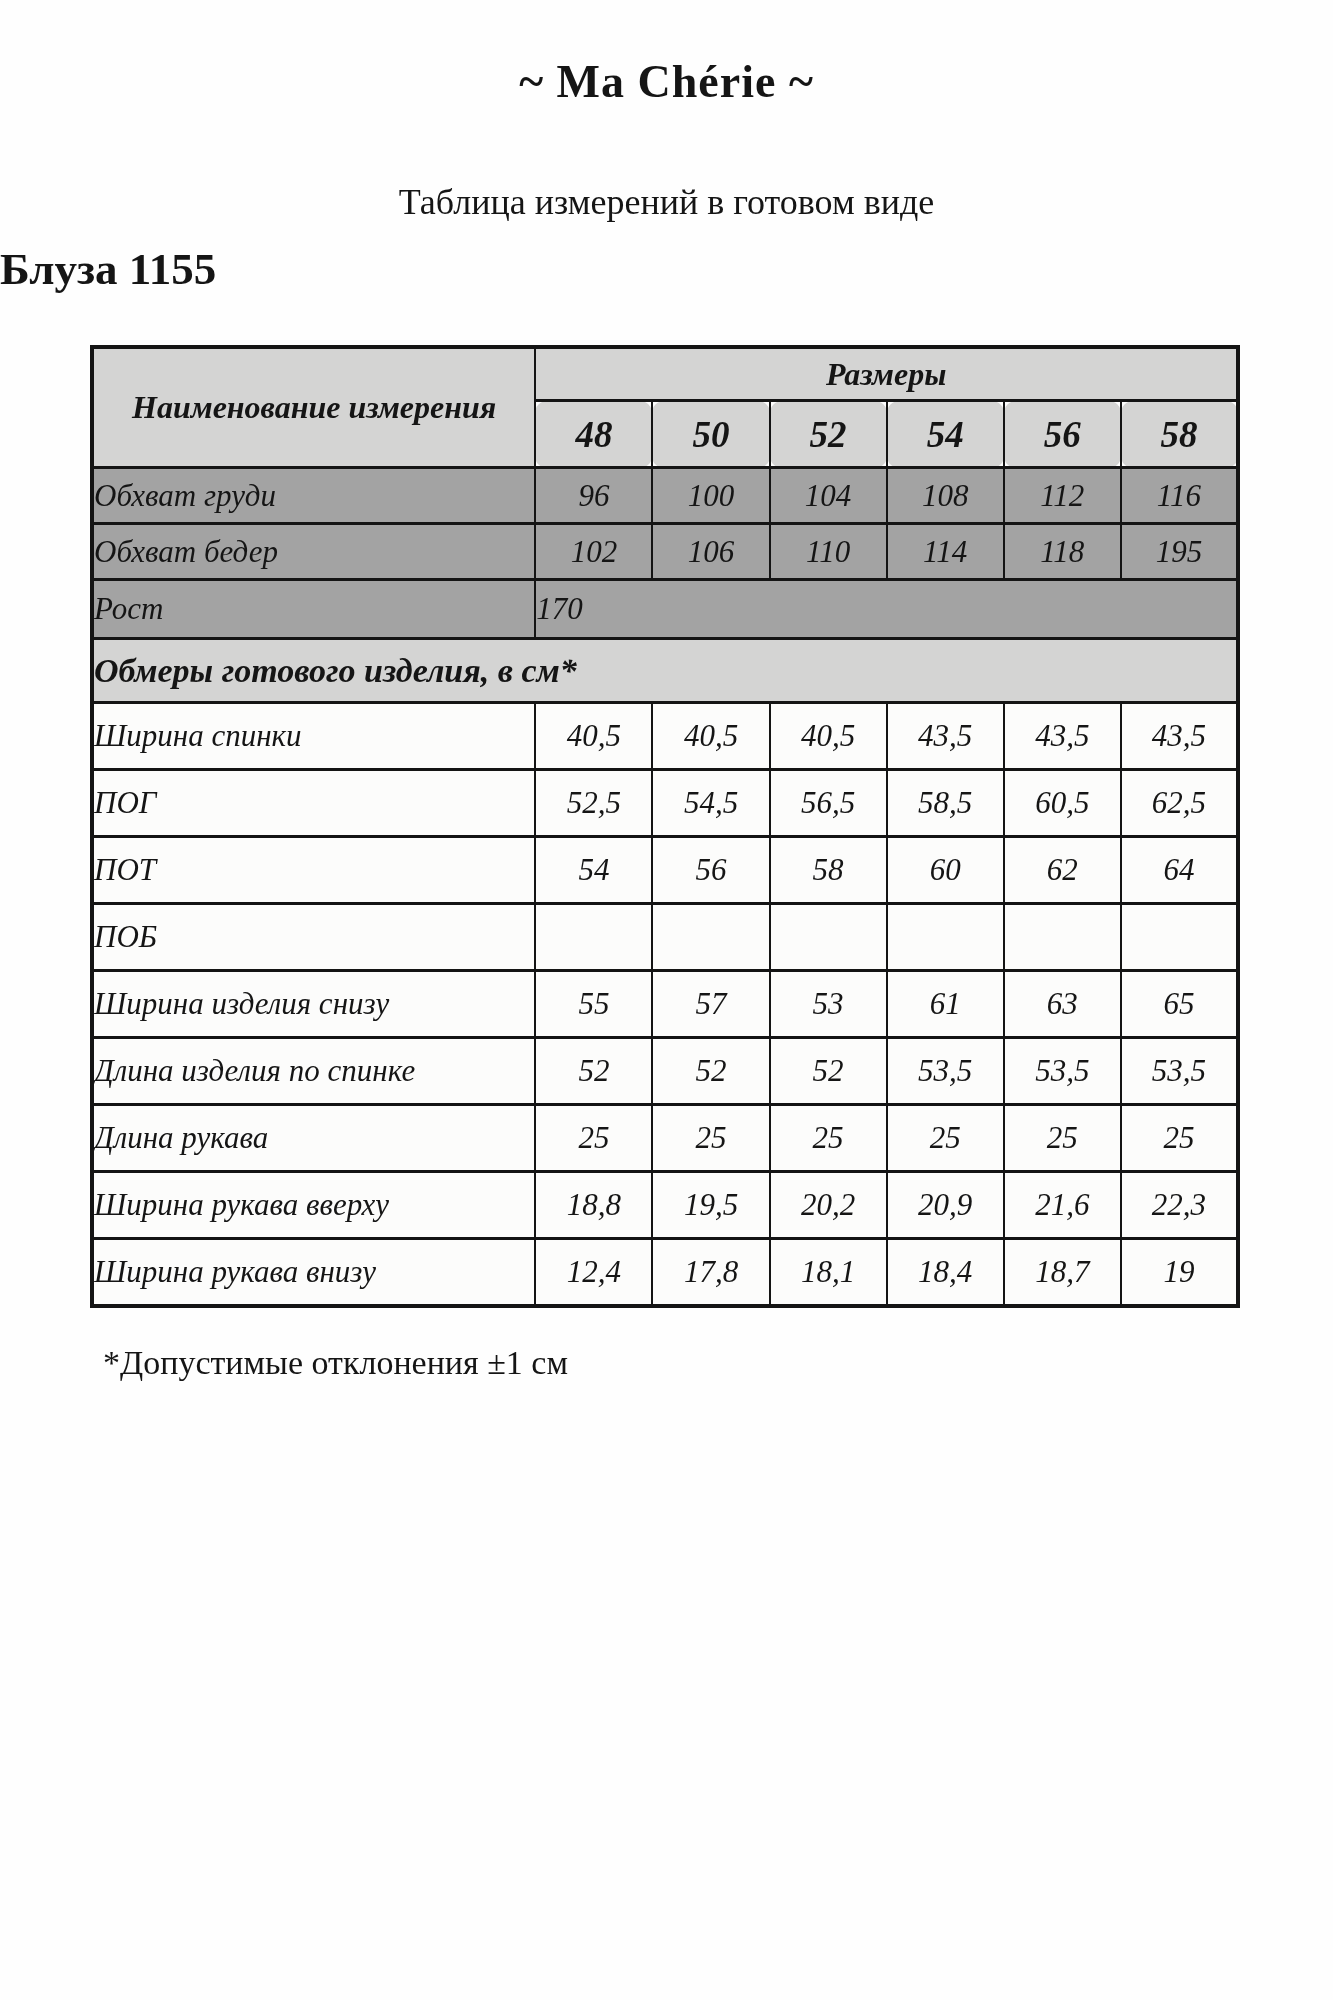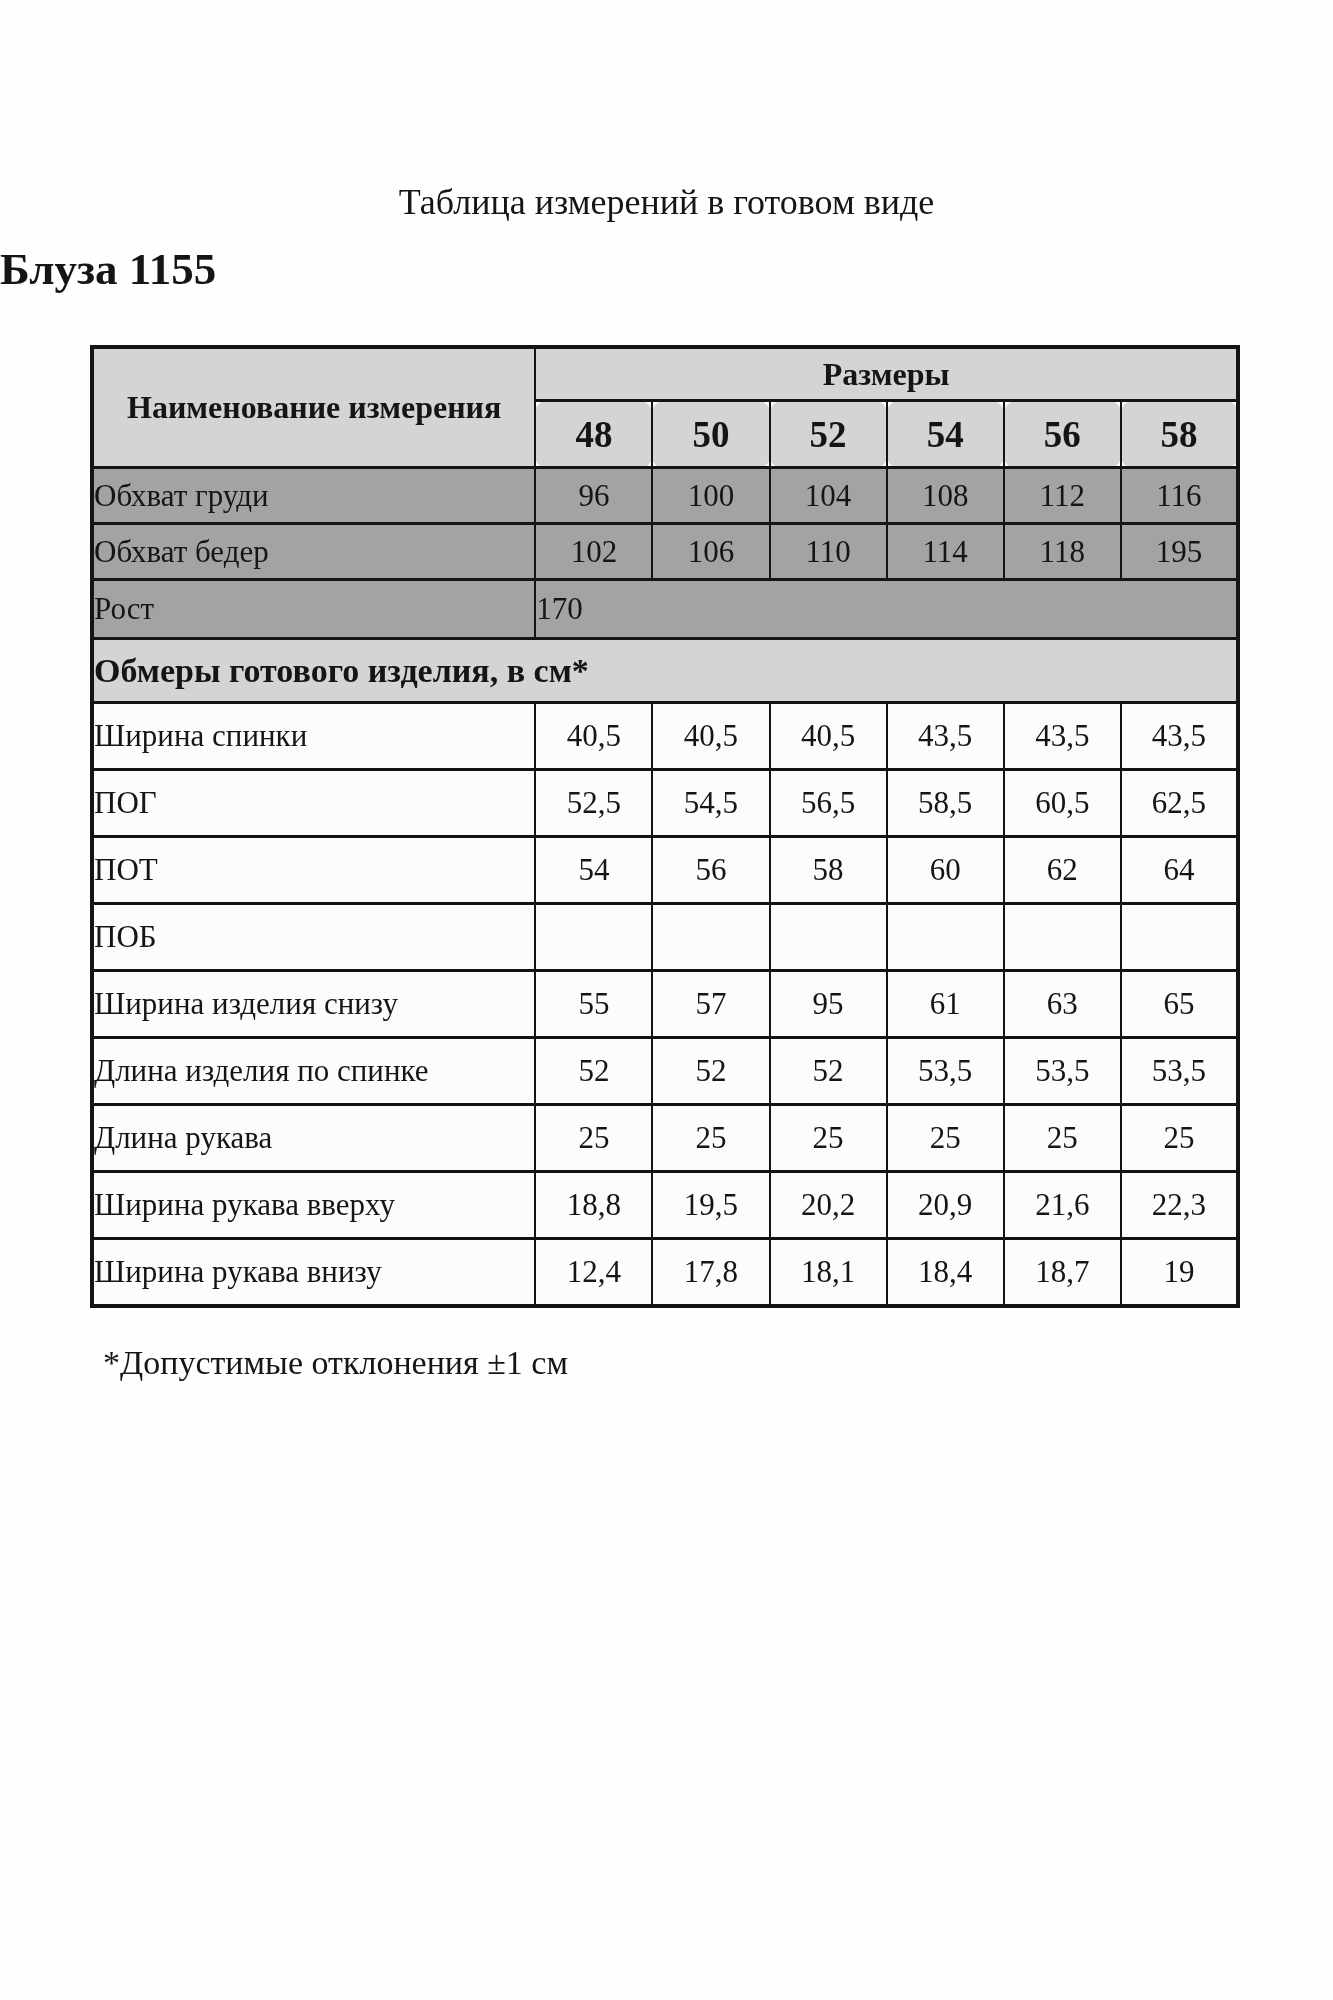--- a/index.html
+++ b/index.html
@@ -49,20 +49,21 @@
   }
   table.size-table {
     position: absolute;
     top: 345px;
     left: 90px;
     width: 1150px;
     border-collapse: collapse;
     table-layout: fixed;
     border: 4px solid #141414;
     font-size: 31px;
+    font-style: italic;
   }
   .size-table col.c-name  { width: 443px; }
   .size-table col.c-size  { width: 117px; }
   .size-table th, .size-table td {
     border: 2px solid #141414;
     border-top-width: 3px;
     border-bottom-width: 3px;
     vertical-align: middle;
     padding: 0;
     overflow: hidden;
@@ -116,20 +117,21 @@
     left: 103px;
     font-size: 34px;
     margin-top: 38px;
   }
 </style>
 </head>
 <body>
 
 <div class="page">
 
+  <div class="brand-title">~ Ma Chérie ~</div>
   <div class="subtitle">Таблица измерений в готовом виде</div>
   <div class="product-title">Блуза 1155</div>
 
   <table class="size-table">
     <colgroup>
       <col class="c-name">
       <col class="c-size">
         <col class="c-size">
         <col class="c-size">
       <col class="c-size">
@@ -211,21 +213,21 @@
       <td class="bg-white val"></td>
       <td class="bg-white val"></td>
       <td class="bg-white val"></td>
       <td class="bg-white val"></td>
       <td class="bg-white val"></td>
     </tr>
     <tr class="r-measure">
       <td class="bg-white row-label">Ширина изделия снизу</td>
       <td class="bg-white val">55</td>
       <td class="bg-white val">57</td>
-      <td class="bg-white val">95</td>
+      <td class="bg-white val">53</td>
       <td class="bg-white val">61</td>
       <td class="bg-white val">63</td>
       <td class="bg-white val">65</td>
     </tr>
     <tr class="r-measure">
       <td class="bg-white row-label">Длина изделия по спинке</td>
       <td class="bg-white val">52</td>
       <td class="bg-white val">52</td>
       <td class="bg-white val">52</td>
       <td class="bg-white val">53,5</td>

